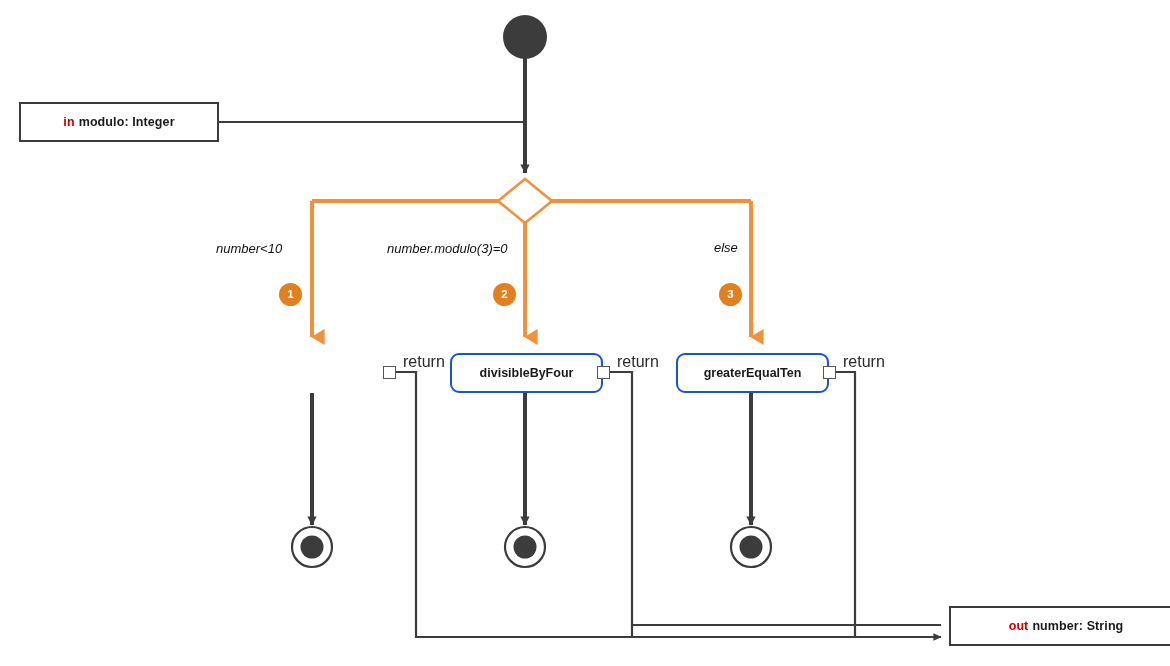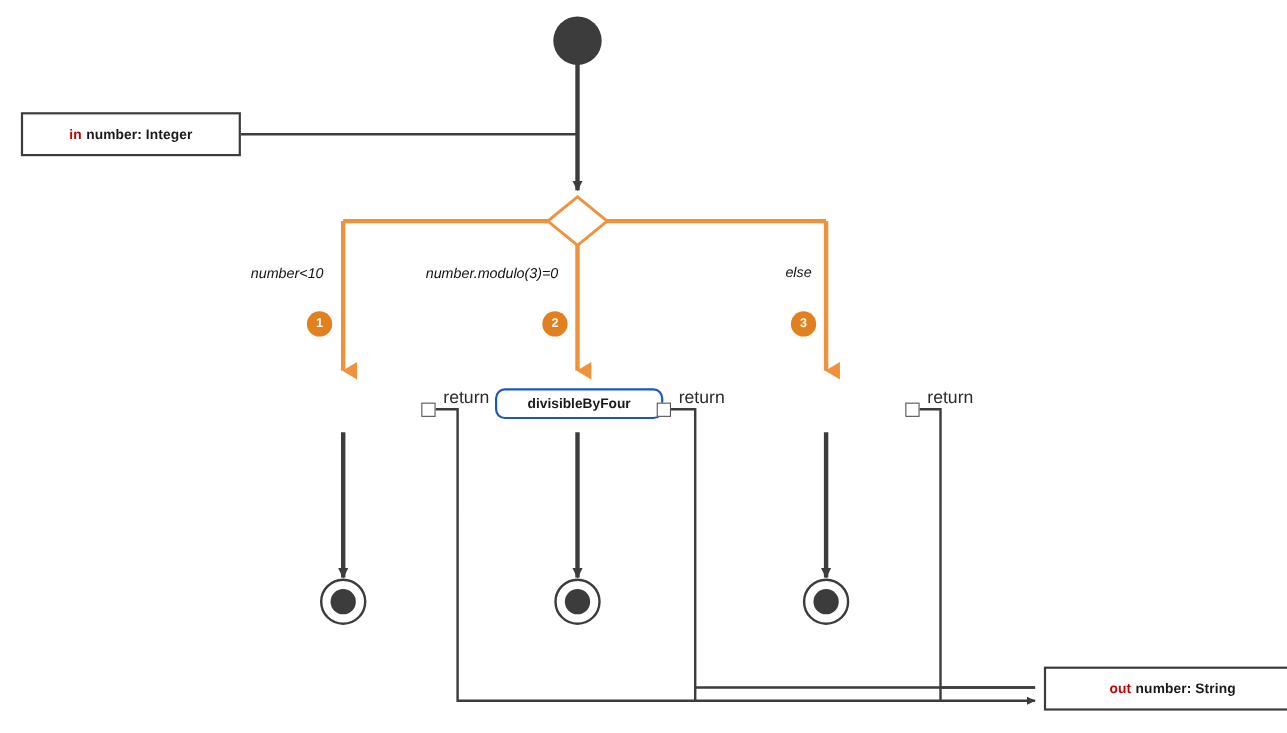--- a/index.html
+++ b/index.html
@@ -171,41 +171,44 @@
       <line x1="632" y1="625" x2="632" y2="637" stroke="#3c3c3c" stroke-width="2.2"></line>
     </g>
     <g>
       <polyline points="835,372 855,372 855,625 941,625" fill="none" stroke="#3c3c3c" stroke-width="2.2"></polyline>
       <line x1="855" y1="625" x2="855" y2="637" stroke="#3c3c3c" stroke-width="2.2"></line>
     </g>
   </svg>
 
   <div class="node param-box" style="left:19px; top:102px; width:200px; height:40px;">
     <span class="param-kw">in</span>
-    <span>number: Integer</span>
+    <span>modulo: Integer</span>
   </div>
 
   <div class="node param-box" style="left:949px; top:606px; width:234px; height:40px;">
     <span class="param-kw">out</span>
     <span>number: String</span>
   </div>
 
-  <div class="guard" style="left:228px; top:241px;">number&lt;10</div>
+  <div class="guard" style="left:216px; top:241px;">number&lt;10</div>
   <div class="guard" style="left:387px; top:241px;">number.modulo(3)=0</div>
   <div class="guard" style="left:714px; top:240px;">else</div>
 
   <div class="badge" style="left:279px; top:283px;">1</div>
   <div class="badge" style="left:493px; top:283px;">2</div>
   <div class="badge" style="left:719px; top:283px;">3</div>
 
   <div class="pin" style="left:383px; top:366px;"></div>
   <div class="pin-label" style="left:403px; top:353px;">return</div>
 
-  <div class="node action-box" style="left:450px; top:353px; width:153px; height:28px;">
+  <div class="node action-box" style="left:450px; top:353px; width:153px; height:40px;">
     <span>divisibleByFour</span>
   </div>
   <div class="pin" style="left:597px; top:366px;"></div>
   <div class="pin-label" style="left:617px; top:353px;">return</div>
 
+  <div class="node action-box" style="left:676px; top:353px; width:153px; height:40px;">
+    <span>greaterEqualTen</span>
+  </div>
   <div class="pin" style="left:823px; top:366px;"></div>
   <div class="pin-label" style="left:843px; top:353px;">return</div>
 
 </div>
 
 </body></html>

